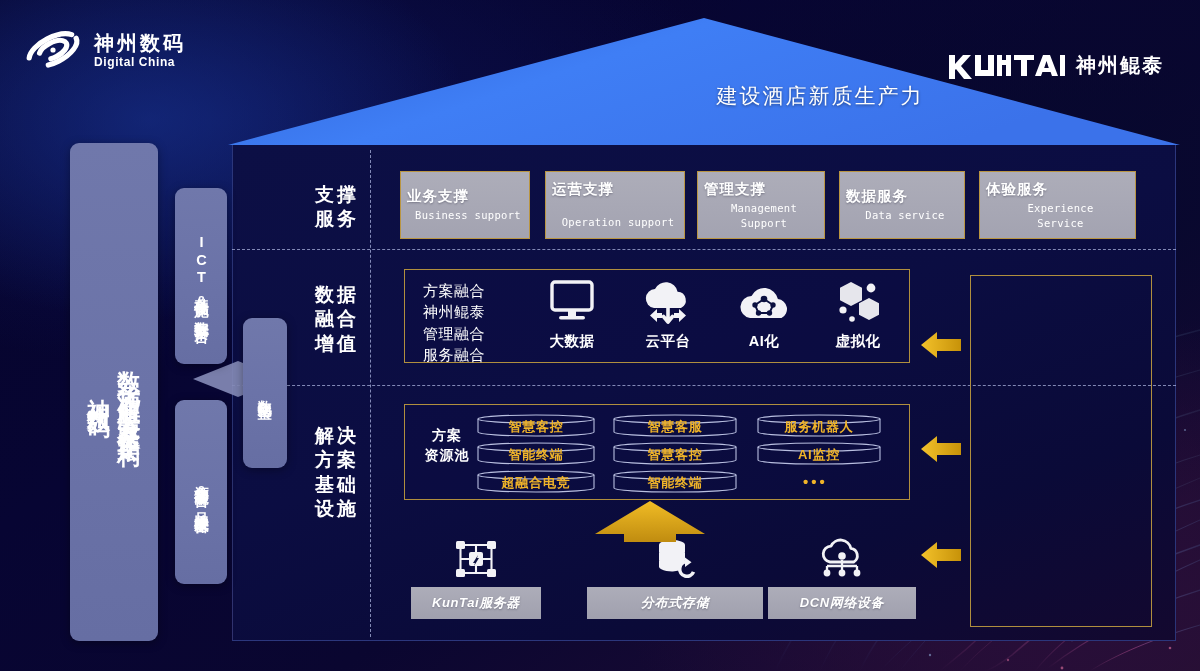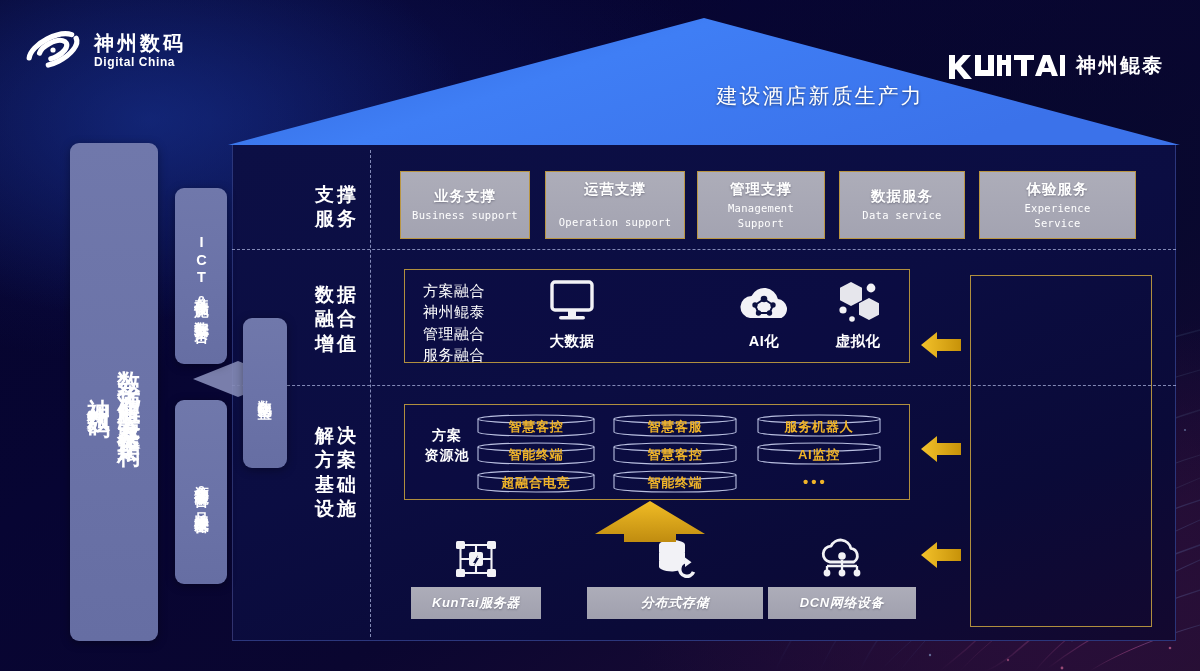--- a/index.html
+++ b/index.html
@@ -82,22 +82,23 @@
   .hdash {
     position:absolute; z-index:4; height:0;
     border-top:1.6px dashed rgba(205,215,255,.62);
   }
 
   
   .support-box {
     position:absolute; z-index:5; top:171px; height:68px;
     background:linear-gradient(180deg,#adadb9 0%,#a3a3b1 100%);
     border:1.6px solid #b99542;
-    display:flex; flex-direction:column; align-items:center; justify-content:center;
+    display:flex; flex-direction:column; justify-content:center;
     gap:2px;
+    padding-left:6px;
   }
   .sb-cn { font-size:14.5px; font-weight:bold; color:#fff; letter-spacing:1px;
            text-shadow:0 1px 2px rgba(40,40,60,.4); }
   .sb-en { font-size:10.5px; color:#fff; font-family:"DejaVu Sans Mono","Liberation Mono",monospace;
            letter-spacing:.3px; text-align:center; line-height:1.35; white-space:pre-line; }
 
   
   #fusion-box {
     position:absolute; left:404px; top:269px; width:506px; height:94px; z-index:5;
     border:1.4px solid #b08f3e; background:rgba(10,13,66,.25);
@@ -331,20 +332,29 @@
 
   <div class="fusion-icon-col" style="left:124px;">
     <svg width="52" height="48" viewBox="0 0 52 48">
       <rect x="6" y="4" width="40" height="28" rx="3" fill="none" stroke="#f2f2f6" stroke-width="3.4"></rect>
       <rect x="22" y="33" width="8" height="5" fill="#f2f2f6"></rect>
       <rect x="13" y="38" width="26" height="3.6" rx="1.8" fill="#f2f2f6"></rect>
     </svg>
     <div class="fi-label">大数据</div>
   </div>
 
+  <div class="fusion-icon-col" style="left:220px;">
+    <svg width="56" height="48" viewBox="0 0 56 48">
+      <path d="M14,30 a9.5,9.5 0 0 1 1,-18.9 a12,12 0 0 1 22.6,2.6 a8.6,8.6 0 0 1 3.4,16.3 z" fill="#f2f2f6"></path>
+      <path d="M17,31 l-7,6.5 l7,6.5 v-4 h5 v-5 h-5 z" fill="#f2f2f6"></path>
+      <path d="M39,31 l7,6.5 l-7,6.5 v-4 h-5 v-5 h5 z" fill="#f2f2f6"></path>
+      <path d="M28,30 v13 M23.5,38.5 L28,44 L32.5,38.5" fill="none" stroke="#f2f2f6" stroke-width="3.6" stroke-linecap="round" stroke-linejoin="round"></path>
+    </svg>
+    <div class="fi-label">云平台</div>
+  </div>
 
   <div class="fusion-icon-col" style="left:316px;">
     <svg width="58" height="48" viewBox="0 0 58 48">
       <path d="M15,40 a11,11 0 0 1 1.5,-21.9 a14,14 0 0 1 26.4,3 a10,10 0 0 1 3.6,18.9 z" fill="#f2f2f6"></path>
       <g fill="#0b1040">
         <circle cx="29" cy="21" r="3.3"></circle>
           <circle cx="20" cy="27" r="2.7"></circle>
           <circle cx="38" cy="27" r="2.7"></circle>
         <circle cx="23.5" cy="35" r="2.7"></circle>
           <circle cx="34.5" cy="35" r="2.7"></circle>

